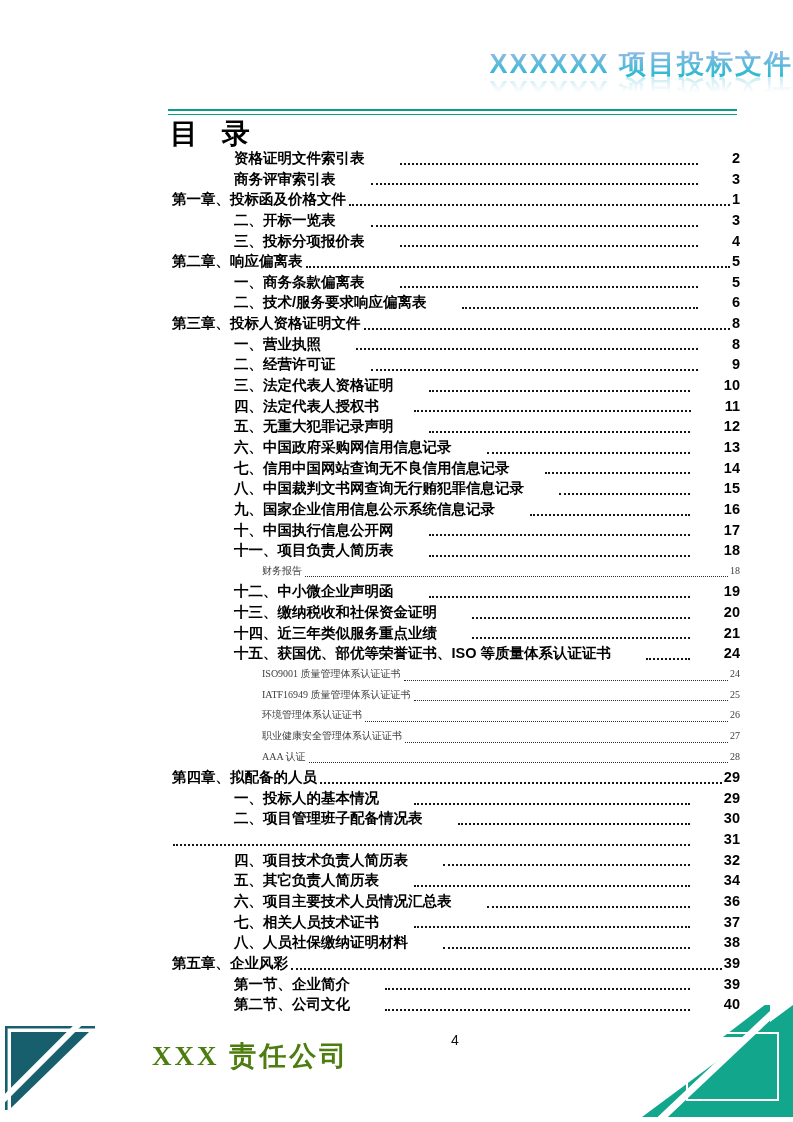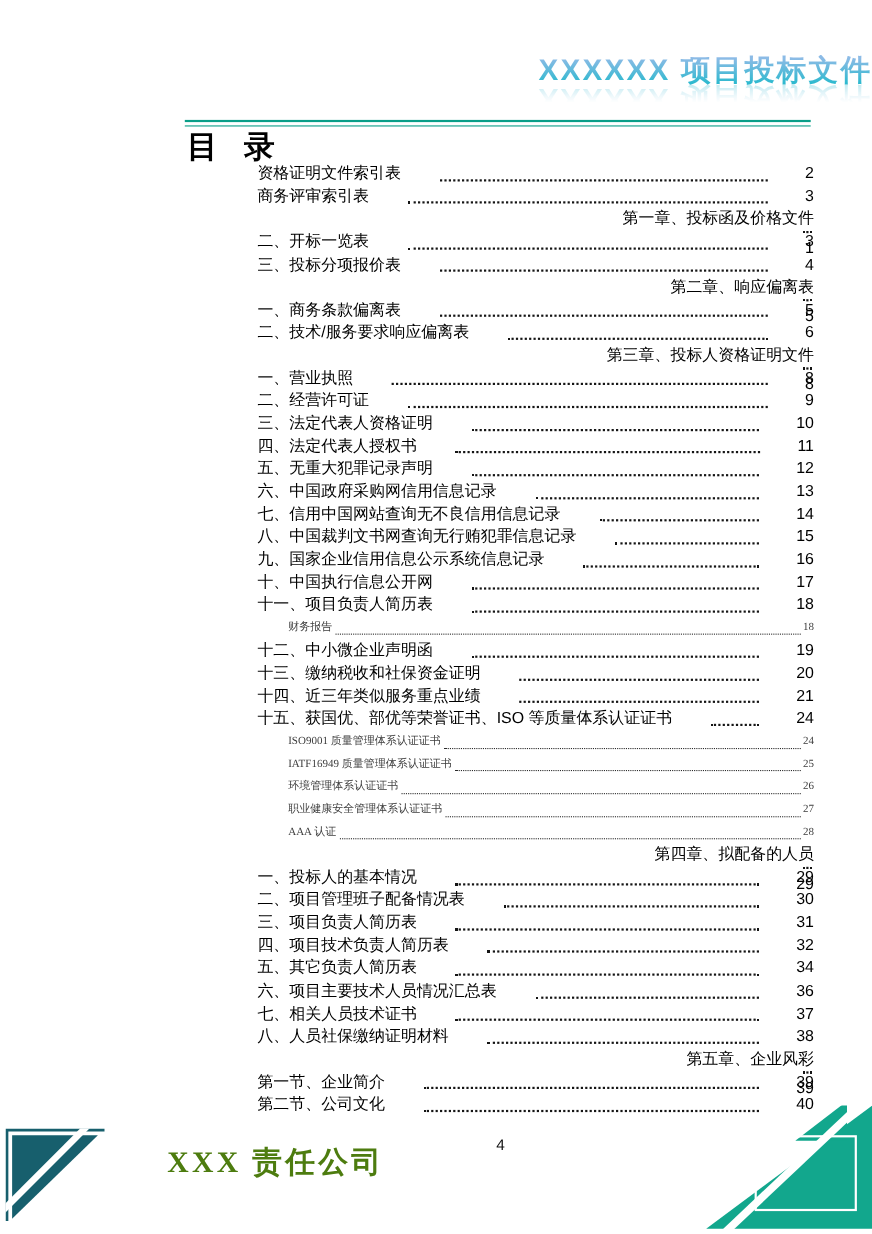--- a/index.html
+++ b/index.html
@@ -44,23 +44,23 @@
   .toc-row{
     display:flex;align-items:flex-end;height:20.65px;
     font-size:14.5px;color:#000;white-space:nowrap;
   }
   .toc-row .toc-label{flex:0 0 auto;line-height:20.65px;}
   .toc-row .toc-dots{
     flex:1 1 auto;min-width:8px;margin:0 2px 4px 3px;
     border-bottom:2px dotted #151515;
   }
   .toc-row .toc-page{flex:0 0 auto;line-height:20.65px;text-align:right;}
-  .toc-row.lvl0{font-weight:normal;flex-direction:column;}
+  .toc-row.lvl0{font-weight:bold;}
   .toc-row.lvl0 .toc-label{padding-left:2px;}
-  .toc-row.lvl1{font-weight:normal;gap:32px;}
+  .toc-row.lvl1{font-weight:bold;gap:32px;}
   .toc-row.lvl1 .toc-label{padding-left:64px;}
   .toc-row.lvl2{
     font-weight:normal;color:#3d3d3d;font-size:10px;
     font-family:"Liberation Serif","DejaVu Serif",serif;
   }
   .toc-row.lvl2 .toc-label{padding-left:92px;}
   .toc-row.lvl2 .toc-dots{border-bottom:1.5px dotted #2a2a2a;}
   
   .page-number{
     position:absolute;left:170px;top:1032px;width:570px;text-align:center;
@@ -246,21 +246,20 @@
     <span class="toc-label">一、投标人的基本情况</span>
     <span class="toc-dots"></span>
     <span class="toc-page">29</span>
   </div>
     <div class="toc-row lvl1">
     <span class="toc-label">二、项目管理班子配备情况表</span>
     <span class="toc-dots"></span>
     <span class="toc-page">30</span>
   </div>
     <div class="toc-row lvl1">
-    <span class="toc-label">三、项目负责人简历表</span>
     <span class="toc-dots"></span>
     <span class="toc-page">31</span>
   </div>
     <div class="toc-row lvl1">
     <span class="toc-label">四、项目技术负责人简历表</span>
     <span class="toc-dots"></span>
     <span class="toc-page">32</span>
   </div>
     <div class="toc-row lvl1">
     <span class="toc-label">五、其它负责人简历表</span>

